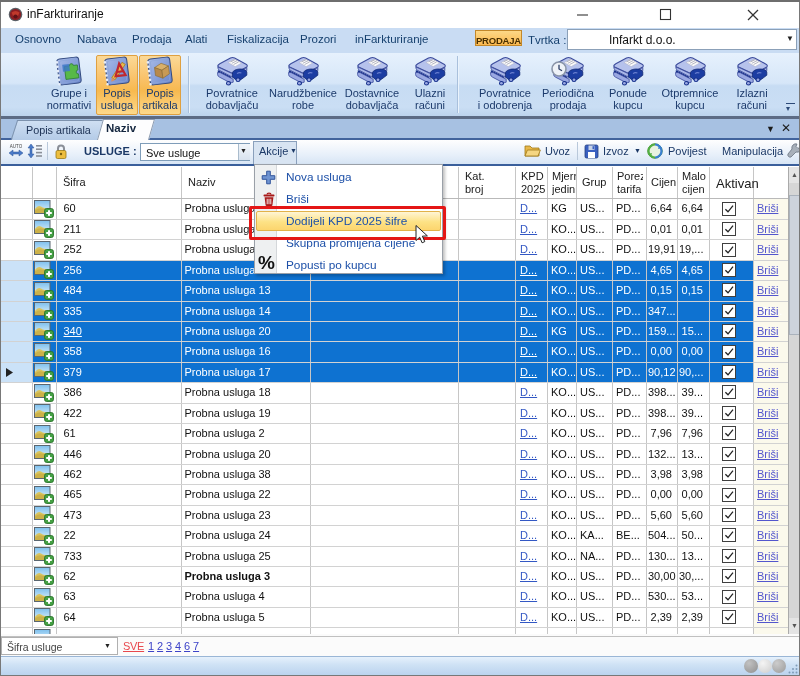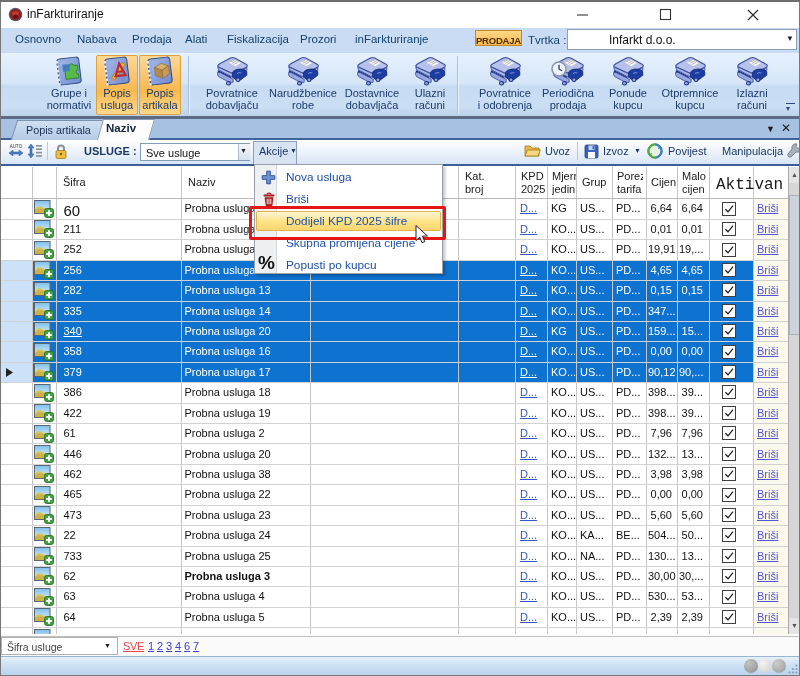--- a/index.html
+++ b/index.html
@@ -373,40 +373,40 @@
 <div class="txt" style="left:521px;top:170px;font-size:11px;color:#1a1a1a;">KPD</div>
 <div class="txt" style="left:521px;top:183px;font-size:11px;color:#1a1a1a;">2025</div>
 <div class="txt" style="left:552px;top:170px;width:24px;overflow:hidden;font-size:11px;color:#1a1a1a;">Mjern</div>
 <div class="txt" style="left:552px;top:183px;width:24px;overflow:hidden;font-size:11px;color:#1a1a1a;">jedini</div>
 <div class="txt" style="left:582px;top:176px;width:28px;overflow:hidden;font-size:11px;color:#1a1a1a;">Grup</div>
 <div class="txt" style="left:617px;top:170px;width:26px;overflow:hidden;font-size:11px;color:#1a1a1a;">Porez</div>
 <div class="txt" style="left:617px;top:183px;width:26px;overflow:hidden;font-size:11px;color:#1a1a1a;">tarifa</div>
 <div class="txt" style="left:651px;top:176px;width:25px;overflow:hidden;font-size:11px;color:#1a1a1a;">Cijen</div>
 <div class="txt" style="left:682px;top:170px;width:26px;overflow:hidden;font-size:11px;color:#1a1a1a;">Malo</div>
 <div class="txt" style="left:682px;top:183px;width:26px;overflow:hidden;font-size:11px;color:#1a1a1a;">cijen</div>
-<div class="txt" style="left:716px;top:176px;font-size:16px;color:#1a1a1a;font-family:Liberation Mono, monospace;">Aktivan</div>
+<div class="txt" style="left:716px;top:176px;font-size:13px;color:#1a1a1a;">Aktivan</div>
 <svg width="0" height="0" style="position:absolute">
     <defs>
 <linearGradient id="skyg0" x1="0" y1="0" x2="0" y2="1">
         <stop offset="0" stop-color="#7ec0ee"></stop>
         <stop offset="0.55" stop-color="#b8ddf5"></stop>
         <stop offset="0.6" stop-color="#e8e4c0"></stop>
         <stop offset="1" stop-color="#d9c35e"></stop>
       </linearGradient>
 </defs>
   </svg>
 <svg width="22" height="18" viewBox="0 0 22 18" class="abs" style="left:34px;top:199.9px;">
 <rect x="0.5" y="0.5" width="15.5" height="13" fill="url(#skyg0)" stroke="#5a6670" stroke-width="1"></rect>
 <path d="M1,9 Q4,4.5 7,6.5 T15.8,8.5 L15.8,13 L1,13 Z" fill="#d9c35e"></path>
 <path d="M1,10.5 Q5,7 9,8.8 T15.8,10 L15.8,13 L1,13 Z" fill="#c8ad42" opacity="0.8"></path>
 <rect x="10.5" y="8.5" width="9" height="9" rx="2.2" fill="#44a044" stroke="#2a732a" stroke-width="0.9"></rect>
 <rect x="14" y="10.2" width="2" height="5.6" fill="#fff"></rect>
 <rect x="12.2" y="12" width="5.6" height="2" fill="#fff"></rect>
 </svg>
-<div class="txt" style="left:63.5px;top:202.4px;font-size:15px;color:#111;">60</div>
+<div class="txt" style="left:63.5px;top:202.4px;font-size:11px;color:#111;">60</div>
 <div class="txt" style="left:184.5px;top:202.4px;font-size:11px;color:#111;">Probna usluga 1</div>
 <div class="txt" style="left:520px;top:202.4px;font-size:11px;color:#3358c4;text-decoration:underline;">D...</div>
 <div class="txt" style="left:551px;top:202.4px;font-size:11px;color:#111;">KG</div>
 <div class="txt" style="left:580px;top:202.4px;font-size:11px;color:#111;">US...</div>
 <div class="txt" style="left:616px;top:202.4px;font-size:11px;color:#111;">PD...</div>
 <div class="txt" style="left:648px;top:202.4px;width:24px;text-align:right;font-size:11px;color:#111;">6,64</div>
 <div class="txt" style="left:679px;top:202.4px;width:24px;text-align:right;font-size:11px;color:#111;">6,64</div>
 <div class="abs" style="left:722px;top:201.6px;width:14px;height:14px;background:#fff;border:1px solid #3f3f3f;box-sizing:border-box;"></div>
 <svg class="abs" style="left:722px;top:201.6px;" width="14" height="14" viewBox="0 0 14 14">
     <path d="M3.4,7.2 L6,9.8 L11,3.6" fill="none" stroke="#222" stroke-width="1.3"></path>
@@ -476,21 +476,21 @@
   </svg>
 <div class="txt" style="left:757px;top:263.7px;font-size:11px;color:#5356cd;text-decoration:underline;">Briši</div>
 <svg width="22" height="18" viewBox="0 0 22 18" class="abs" style="left:34px;top:281.58000000000004px;">
 <rect x="0.5" y="0.5" width="15.5" height="13" fill="url(#skyg0)" stroke="#5a6670" stroke-width="1"></rect>
 <path d="M1,9 Q4,4.5 7,6.5 T15.8,8.5 L15.8,13 L1,13 Z" fill="#d9c35e"></path>
 <path d="M1,10.5 Q5,7 9,8.8 T15.8,10 L15.8,13 L1,13 Z" fill="#c8ad42" opacity="0.8"></path>
 <rect x="10.5" y="8.5" width="9" height="9" rx="2.2" fill="#44a044" stroke="#2a732a" stroke-width="0.9"></rect>
 <rect x="14" y="10.2" width="2" height="5.6" fill="#fff"></rect>
 <rect x="12.2" y="12" width="5.6" height="2" fill="#fff"></rect>
 </svg>
-<div class="txt" style="left:63.5px;top:284.1px;font-size:11px;color:#fff;">282</div>
+<div class="txt" style="left:63.5px;top:284.1px;font-size:11px;color:#fff;">484</div>
 <div class="txt" style="left:184.5px;top:284.1px;font-size:11px;color:#fff;">Probna usluga 13</div>
 <div class="txt" style="left:520px;top:284.1px;font-size:11px;color:#fff;text-decoration:underline;">D...</div>
 <div class="txt" style="left:551px;top:284.1px;font-size:11px;color:#fff;">KO...</div>
 <div class="txt" style="left:580px;top:284.1px;font-size:11px;color:#fff;">US...</div>
 <div class="txt" style="left:616px;top:284.1px;font-size:11px;color:#fff;">PD...</div>
 <div class="txt" style="left:648px;top:284.1px;width:24px;text-align:right;font-size:11px;color:#fff;">0,15</div>
 <div class="txt" style="left:679px;top:284.1px;width:24px;text-align:right;font-size:11px;color:#fff;">0,15</div>
 <div class="abs" style="left:722px;top:283.3px;width:14px;height:14px;background:#fff;border:1px solid #3f3f3f;box-sizing:border-box;"></div>
 <svg class="abs" style="left:722px;top:283.3px;" width="14" height="14" viewBox="0 0 14 14">
     <path d="M3.4,7.2 L6,9.8 L11,3.6" fill="none" stroke="#222" stroke-width="1.3"></path>

